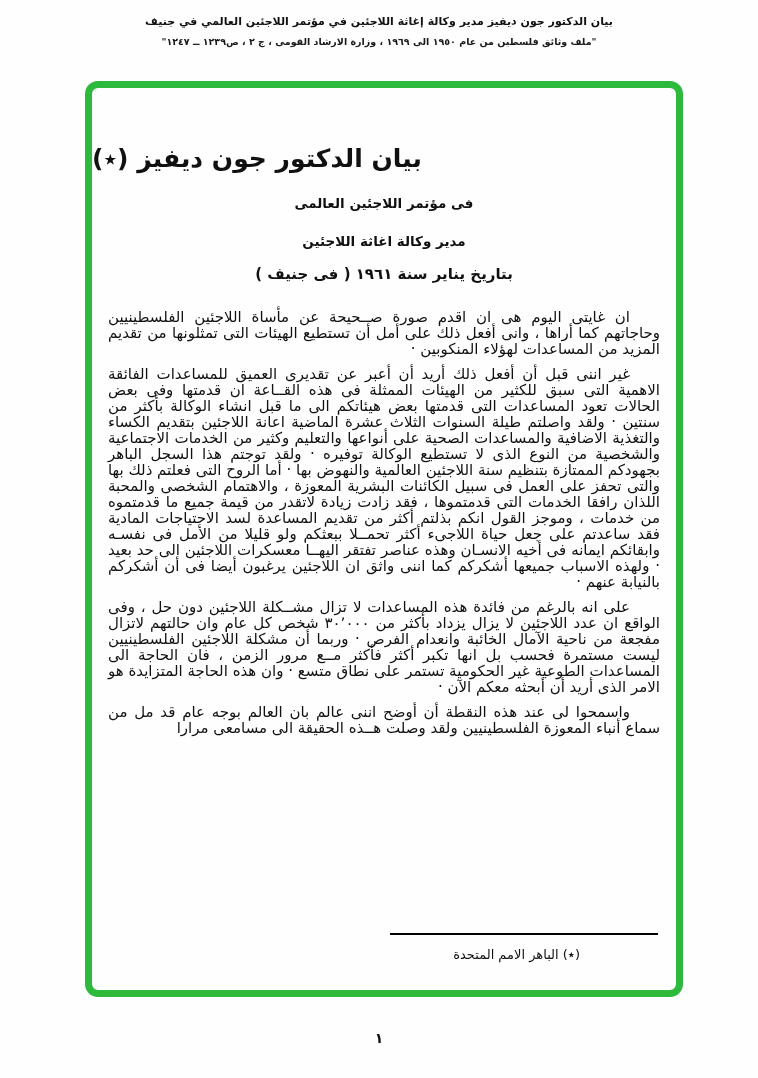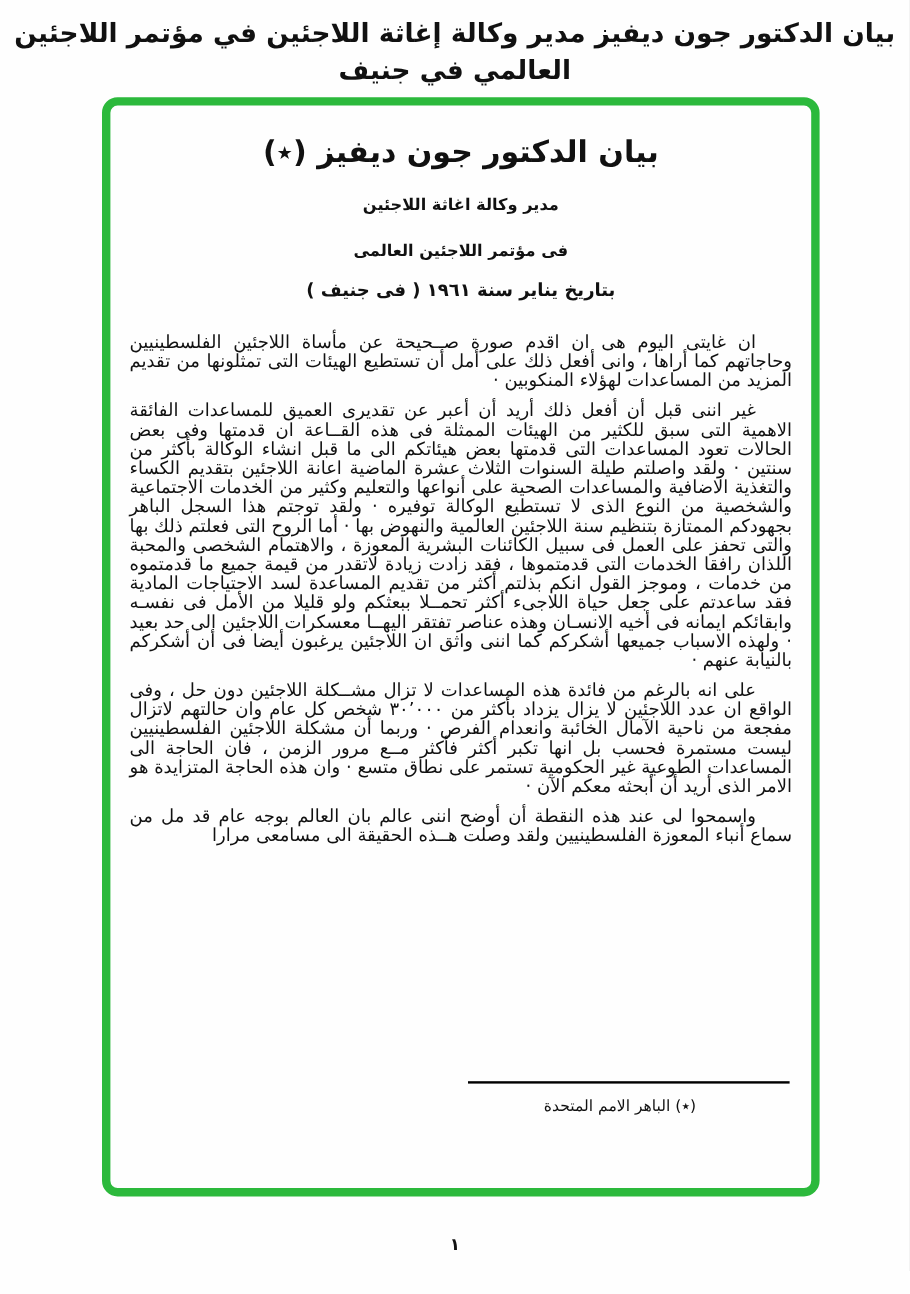--- a/index.html
+++ b/index.html
@@ -10,37 +10,37 @@
     font-family:"DejaVu Sans", sans-serif;
     color:#111;
     overflow:hidden;
     margin:0 auto;
   }
   
   .hdr{
     position:absolute;top:14px;left:0;width:100%;
     text-align:center;direction:rtl;
   }
-  .hdr-title{font-size:22px;font-weight:bold;letter-spacing:0;line-height:1.4;}
+  .hdr-title{font-size:11px;font-weight:bold;letter-spacing:0;line-height:1.4;}
   .hdr-source{font-size:9.5px;font-weight:bold;margin-top:7px;color:#1a1a1a;}
   
   .frame{
     position:absolute;left:85px;top:81px;
     width:584px;height:902px;
     border:7px solid #2cb93c;
     border-radius:13px;
     background:#fefefe;
     box-sizing:content-box;
   }
   .frame-inner{
     position:relative;width:100%;height:100%;
     direction:rtl;
   }
   .doc-title{
-    margin-top:24px;text-align:center;
+    margin-top:56px;text-align:left;
     font-size:25px;font-weight:bold;
   }
   .doc-sub{
     text-align:center;font-weight:bold;font-size:13.5px;margin-top:22px;
   }
   .doc-sub.date{font-size:15px;margin-top:16px;}
   .body-text{
     margin:26px 16px 0 16px;
     text-align:justify;
     font-size:15px;
@@ -71,23 +71,23 @@
   <div class="hdr">
     <div class="hdr-title">بيان الدكتور جون ديفيز مدير وكالة إغاثة اللاجئين في مؤتمر اللاجئين العالمي في جنيف</div>
     <div class="hdr-source">"ملف وثائق فلسطين من عام ١٩٥٠ الى ١٩٦٩ ، وزارة الارشاد القومى ، ج ٢ ، ص١٢٣٩ ــ ١٢٤٧"</div>
   </div>
 
   <div class="frame">
     <div class="frame-inner">
 
       <div class="doc-title">بيان الدكتور جون ديفيز (٭)</div>
 
+      <div class="doc-sub">فى مؤتمر اللاجئين العالمى</div>
+
       <div class="doc-sub">مدير وكالة اغاثة اللاجئين</div>
-
-      <div class="doc-sub">فى مؤتمر اللاجئين العالمى</div>
 
       <div class="doc-sub date">بتاريخ يناير سنة ١٩٦١ ( فى جنيف )</div>
 
       <div class="body-text">
         <p>ان غايتى اليوم هى ان اقدم صورة صــحيحة عن مأساة اللاجئين الفلسطينيين وحاجاتهم كما أراها ، وانى أفعل ذلك على أمل أن تستطيع الهيئات التى تمثلونها من تقديم المزيد من المساعدات لهؤلاء المنكوبين ·</p>
         <p>غير اننى قبل أن أفعل ذلك أريد أن أعبر عن تقديرى العميق للمساعدات الفائقة الاهمية التى سبق للكثير من الهيئات الممثلة فى هذه القــاعة ان قدمتها وفى بعض الحالات تعود المساعدات التى قدمتها بعض هيئاتكم الى ما قبل انشاء الوكالة بأكثر من سنتين · ولقد واصلتم طيلة السنوات الثلاث عشرة الماضية اعانة اللاجئين بتقديم الكساء والتغذية الاضافية والمساعدات الصحية على أنواعها والتعليم وكثير من الخدمات الاجتماعية والشخصية من النوع الذى لا تستطيع الوكالة توفيره · ولقد توجتم هذا السجل الباهر بجهودكم الممتازة بتنظيم سنة اللاجئين العالمية والنهوض بها · أما الروح التى فعلتم ذلك بها والتى تحفز على العمل فى سبيل الكائنات البشرية المعوزة ، والاهتمام الشخصى والمحبة اللذان رافقا الخدمات التى قدمتموها ، فقد زادت زيادة لاتقدر من قيمة جميع ما قدمتموه من خدمات ، وموجز القول انكم بذلتم أكثر من تقديم المساعدة لسد الاحتياجات المادية فقد ساعدتم على جعل حياة اللاجىء أكثر تحمــلا ببعثكم ولو قليلا من الأمل فى نفسـه وابقائكم ايمانه فى أخيه الانسـان وهذه عناصر تفتقر اليهــا معسكرات اللاجئين الى حد بعيد · ولهذه الاسباب جميعها أشكركم كما اننى واثق ان اللاجئين يرغبون أيضا فى أن أشكركم بالنيابة عنهم ·</p>
         <p>على انه بالرغم من فائدة هذه المساعدات لا تزال مشــكلة اللاجئين دون حل ، وفى الواقع ان عدد اللاجئين لا يزال يزداد بأكثر من ٣٠٬٠٠٠ شخص كل عام وان حالتهم لاتزال مفجعة من ناحية الآمال الخائبة وانعدام الفرص · وربما أن مشكلة اللاجئين الفلسطينيين ليست مستمرة فحسب بل انها تكبر أكثر فأكثر مــع مرور الزمن ، فان الحاجة الى المساعدات الطوعية غير الحكومية تستمر على نطاق متسع · وان هذه الحاجة المتزايدة هو الامر الذى أريد أن أبحثه معكم الآن ·</p>
         <p>واسمحوا لى عند هذه النقطة أن أوضح اننى عالم بان العالم بوجه عام قد مل من سماع أنباء المعوزة الفلسطينيين ولقد وصلت هــذه الحقيقة الى مسامعى مرارا</p>
       </div>
 

